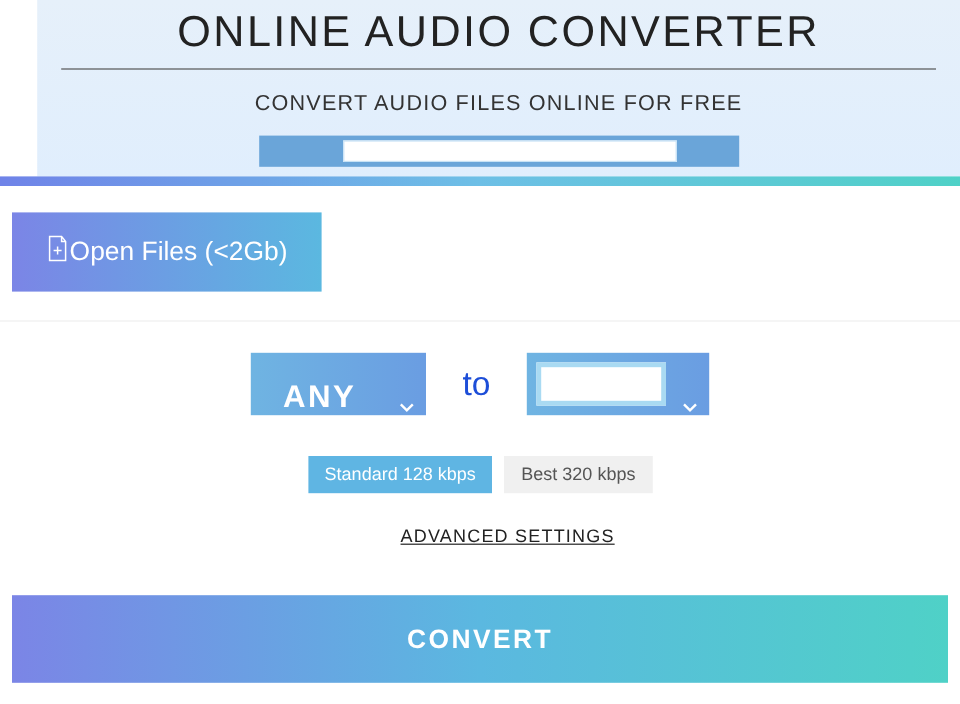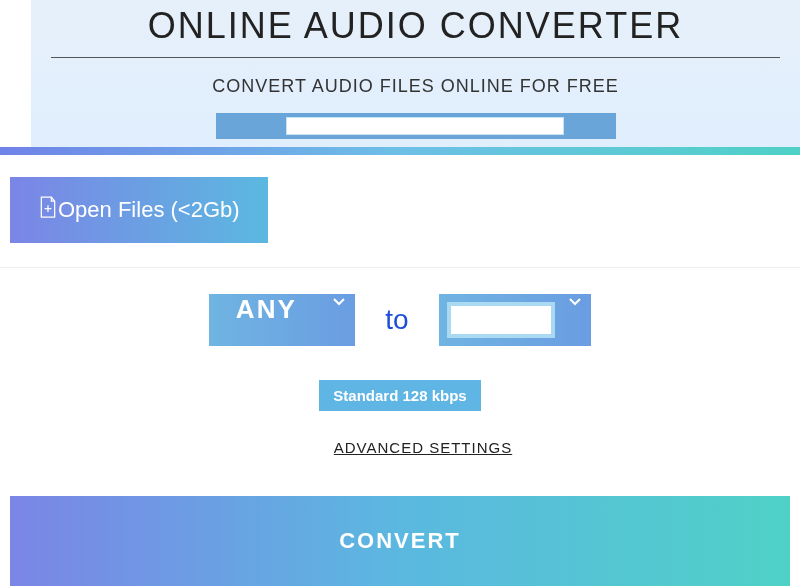--- a/index.html
+++ b/index.html
@@ -94,21 +94,21 @@
     display: flex;
     justify-content: center;
     align-items: center;
     gap: 30px;
     margin-top: 26px;
     margin-bottom: 34px;
   }
   .dropdown {
     background: linear-gradient(to right, #6fb4e2, #6a9de2);
     display: flex;
-    align-items: flex-start;
+    align-items: flex-end;
     height: 52px;
     cursor: pointer;
   }
   .dropdown.from {
     width: 146px;
   }
   .dropdown.to {
     width: 152px;
   }
   .dropdown-label {
@@ -152,38 +152,37 @@
     background: #f0f0f0;
     color: #555;
     border: none;
     font-size: 15px;
     padding: 7px 14px;
     cursor: pointer;
   }
   .quality-btn.active {
     background: #5fb5e3;
     color: #fff;
-    font-weight: bold;
   }
   .advanced {
     text-align: center;
     font-size: 15px;
     color: #222;
     letter-spacing: 1px;
     text-decoration: underline;
     margin-bottom: 40px;
     cursor: pointer;
     padding-left: 46px;
   }
   .convert-btn-wrap {
     padding: 0 10px;
   }
   .convert-btn {
     width: 100%;
-    height: 90px;
+    height: 73px;
     background: linear-gradient(to right, #7b85e6, #5bb8e0, #4fd1c7);
     color: #fff;
     border: none;
     font-size: 22px;
     font-weight: bold;
     letter-spacing: 2px;
     cursor: pointer;
   }
 </style>
 </head>
@@ -232,19 +231,20 @@
     <div class="dropdown-arrow">
       <svg viewBox="0 0 14 14">
           <polyline points="2,5 7,10 12,5"></polyline>
         </svg>
     </div>
   </div>
 </div>
 
 <div class="quality-row">
   <button class="quality-btn active">Standard 128 kbps</button>
+  <button class="quality-btn">Best 320 kbps</button>
 </div>
 
 <div class="advanced">ADVANCED SETTINGS</div>
 
 <div class="convert-btn-wrap">
   <button class="convert-btn">CONVERT</button>
 </div>
 
 </body></html>

